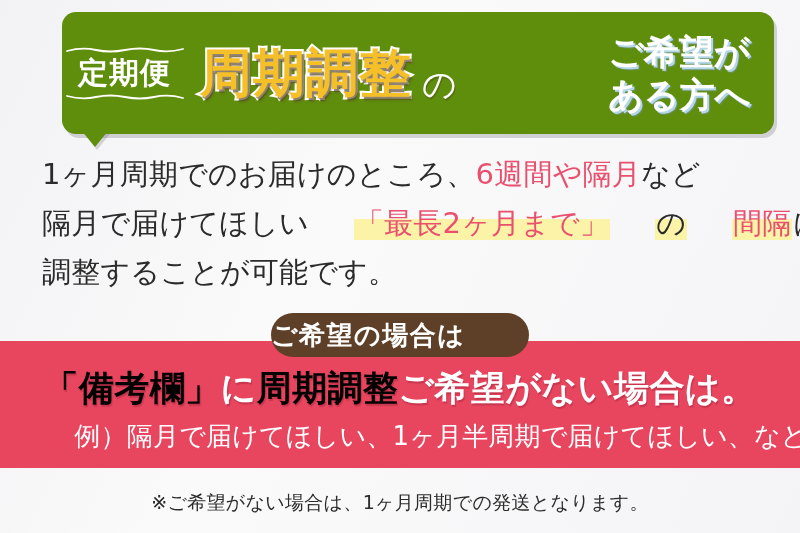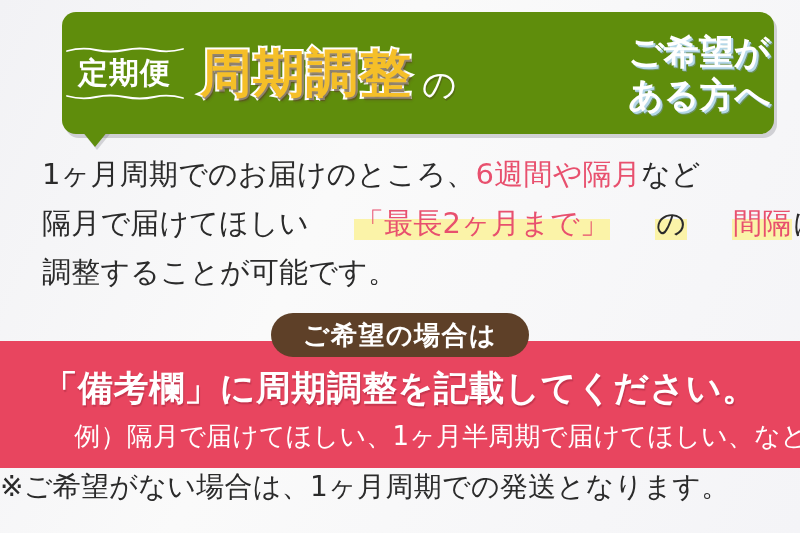--- a/index.html
+++ b/index.html
@@ -114,21 +114,20 @@
   
   .right-lines {
     position: absolute;
     left: 608px;
     top: 26px;
     width: 172px;
     display: flex;
     flex-direction: column;
     justify-content: center;
     height: 96px;
-    margin-left: 20px;
   }
   .right-lines .rl {
     color: #ffffff;
     font-size: 35px;
     font-weight: 700;
     line-height: 1.22;
     white-space: nowrap;
     letter-spacing: 0px;
     text-shadow:
       2px 2px 0 #b4d7e8,
@@ -164,21 +163,21 @@
   .brown-pill {
     position: absolute;
     left: 271px;
     top: 313px;
     width: 258px;
     height: 44px;
     background: #5e4028;
     border-radius: 24px;
     display: flex;
     align-items: center;
-    justify-content: center;
+    justify-content: flex-start;
     z-index: 5;
   }
   .brown-pill span {
     color: #ffffff;
     font-size: 26px;
     font-weight: 700;
     letter-spacing: 1.5px;
     white-space: nowrap;
   }
 
@@ -198,44 +197,45 @@
     width: 800px;
     text-align: center;
     font-size: 35px;
     font-weight: 700;
     color: #ffffff;
     white-space: nowrap;
     letter-spacing: 0.4px;
     text-shadow: 1px 2px 1px rgba(120,20,40,0.30);
   }
   .pink-main .yel {
-    color: #ffffff;
+    color: #000000;
     text-align: center;
   }
   .pink-sub {
     position: absolute;
     left: 0;
     top: 78px;
     width: 800px;
     text-align: center;
     font-size: 26px;
     font-weight: 400;
     color: #ffffff;
     white-space: nowrap;
     letter-spacing: 0.2px;
     margin-left: 41px;
   }
 
   
   .footer-note {
     position: absolute;
     left: 0;
-    top: 468px;
-    width: 800px;
-    font-size: 28px;
+    top: 490px;
+    width: 800px;
+    text-align: center;
+    font-size: 19px;
     color: #2b2b2b;
     white-space: nowrap;
     letter-spacing: 0.3px;
   }
 </style>
 </head>
 <body>
 
 <div id="banner">
 
@@ -274,20 +274,20 @@
     </div>
     <div class="body-line">調整することが可能です。</div>
   </div>
 
   <div class="brown-pill">
     <span>ご希望の場合は</span>
   </div>
 
   <div class="pink-band">
     <div class="pink-main">
-      <span class="yel">「備考欄」</span><span>に</span><span class="yel">周期調整</span><span>を記載してください。</span>
+      <span class="yel">「備考欄」</span><span>に</span><span class="yel">周期調整</span><span>ご希望がない場合は。</span>
     </div>
     <div class="pink-sub">例）隔月で届けてほしい、1ヶ月半周期で届けてほしい、など</div>
   </div>
 
   <div class="footer-note">※ご希望がない場合は、1ヶ月周期での発送となります。</div>
 
 </div>
 
 </body></html>

